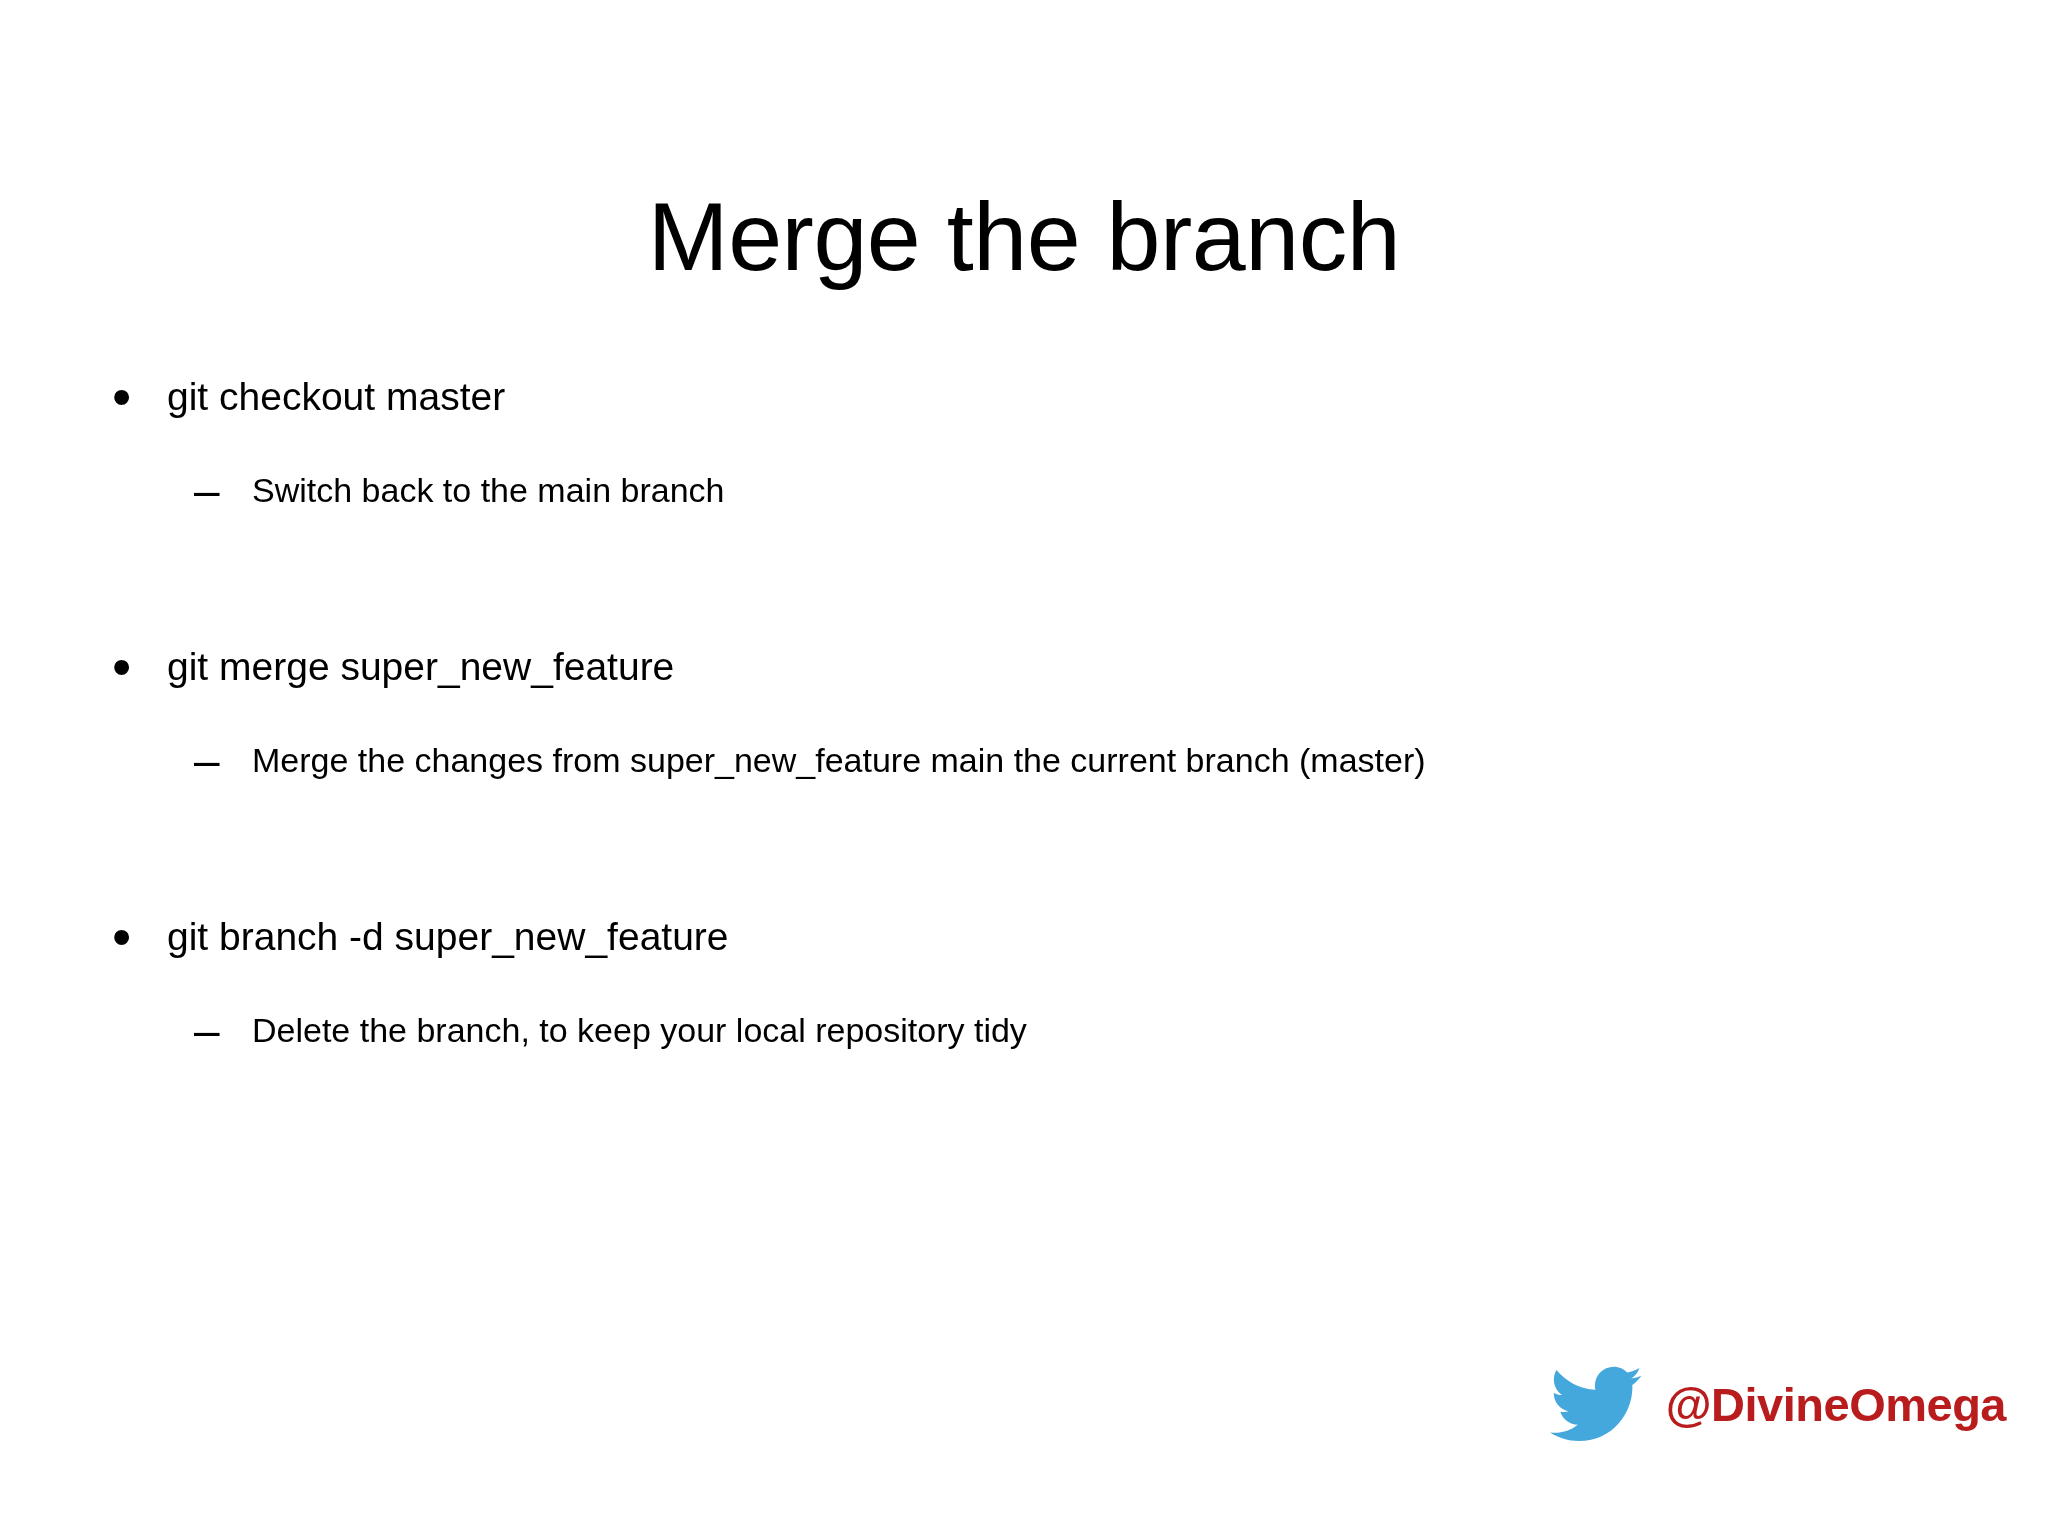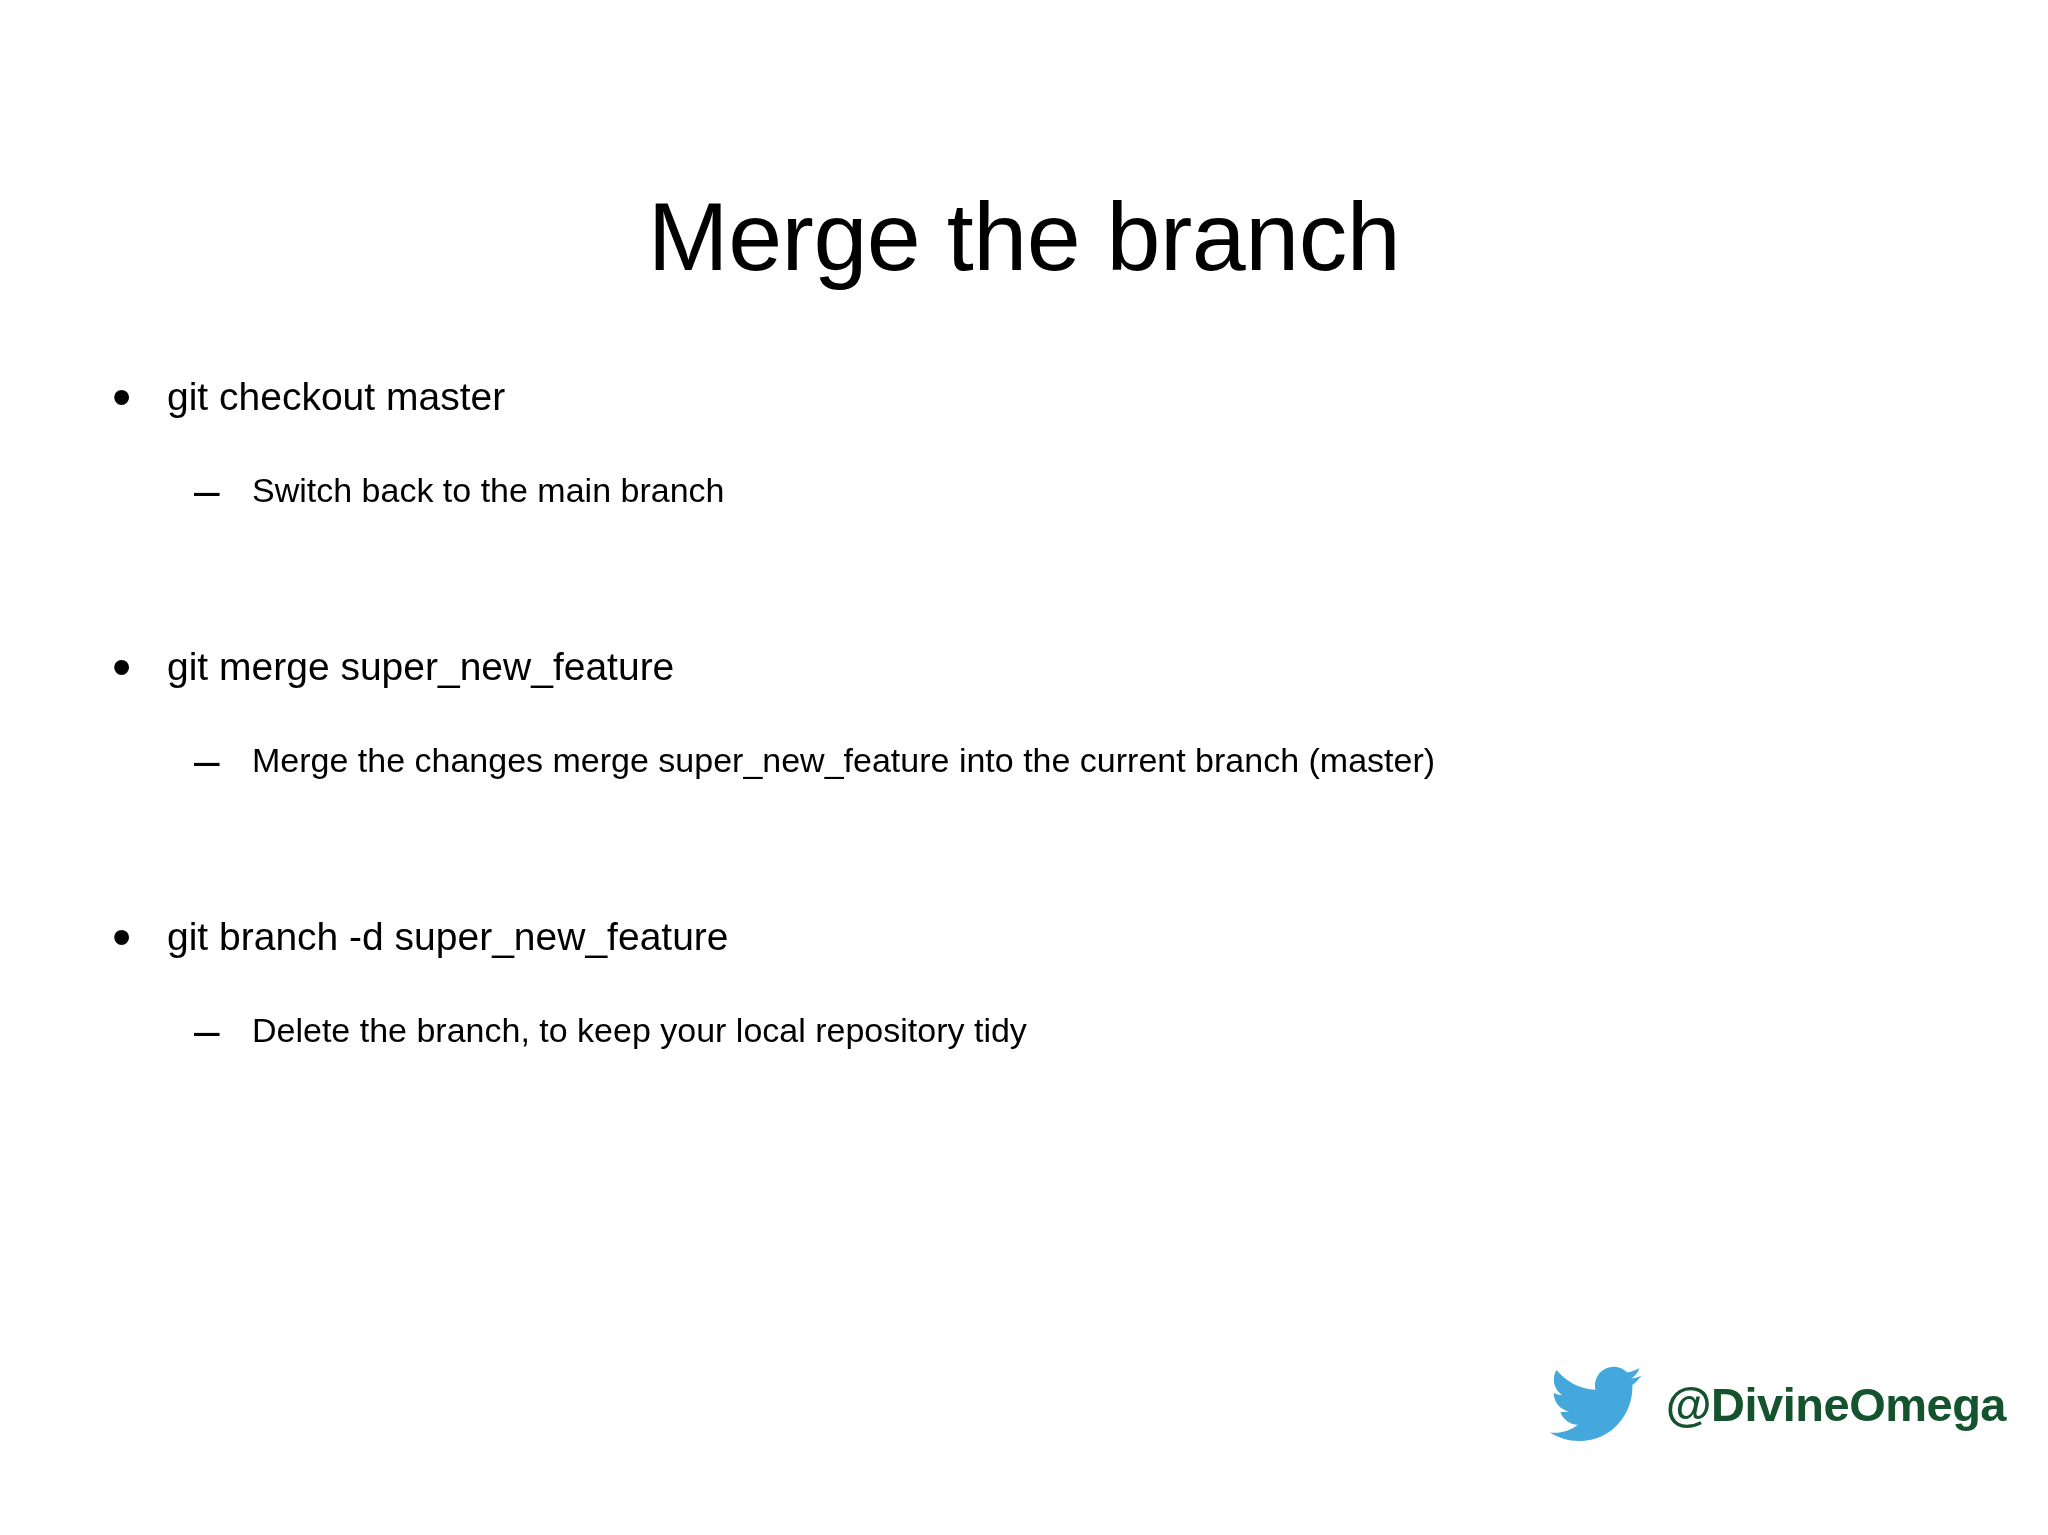--- a/index.html
+++ b/index.html
@@ -111,21 +111,21 @@
   .twitter-icon {
     display: block;
     width: 108px;
     height: 92px;
     flex: 0 0 auto;
   }
   .handle-text {
     font-size: 47px;
     font-weight: 700;
     letter-spacing: -0.5px;
-    color: #14532d;
+    color: #b91c1c;
     line-height: 1;
     white-space: nowrap;
   }
 </style>
 </head>
 <body>
 
 <div class="slide">
 
   <h1 class="slide-title">Merge the branch</h1>
@@ -143,21 +143,21 @@
       </div>
     </div>
 
     <div class="bullet-group">
       <div class="l1-row">
         <span class="l1-marker">•</span>
         <span class="l1-text">git merge super_new_feature</span>
       </div>
       <div class="l2-row">
         <span class="l2-marker">–</span>
-        <span class="l2-text">Merge the changes merge super_new_feature into the current branch (master)</span>
+        <span class="l2-text">Merge the changes from super_new_feature main the current branch (master)</span>
       </div>
     </div>
 
     <div class="bullet-group">
       <div class="l1-row">
         <span class="l1-marker">•</span>
         <span class="l1-text">git branch -d super_new_feature</span>
       </div>
       <div class="l2-row">
         <span class="l2-marker">–</span>

